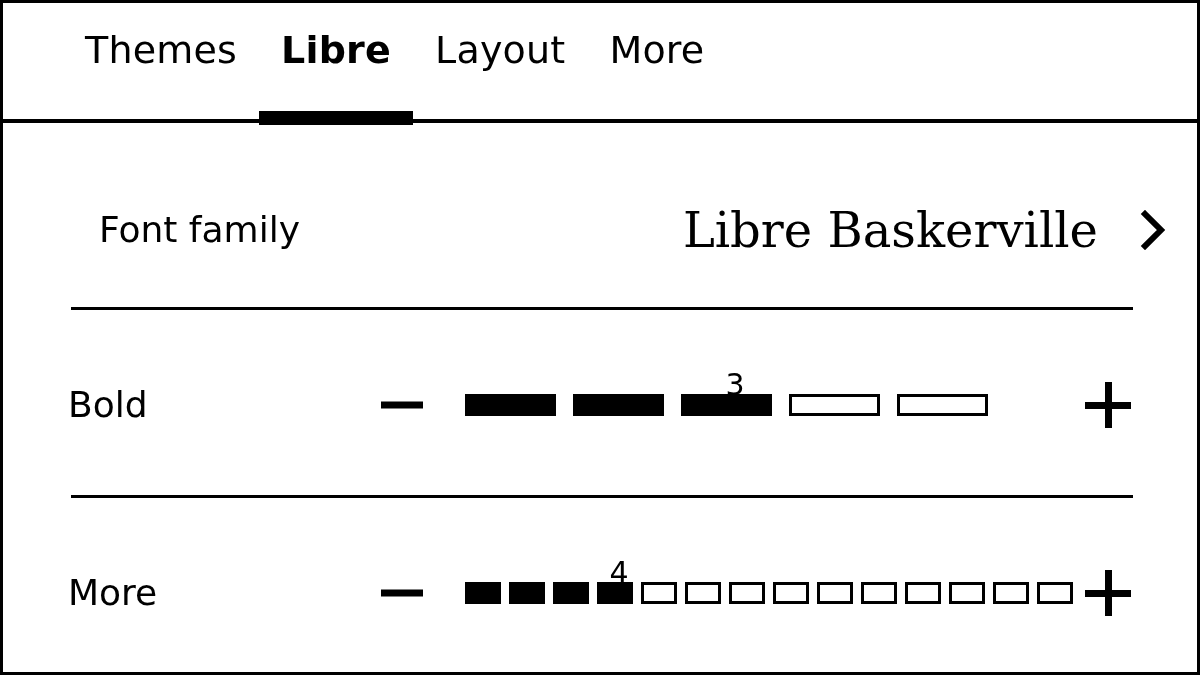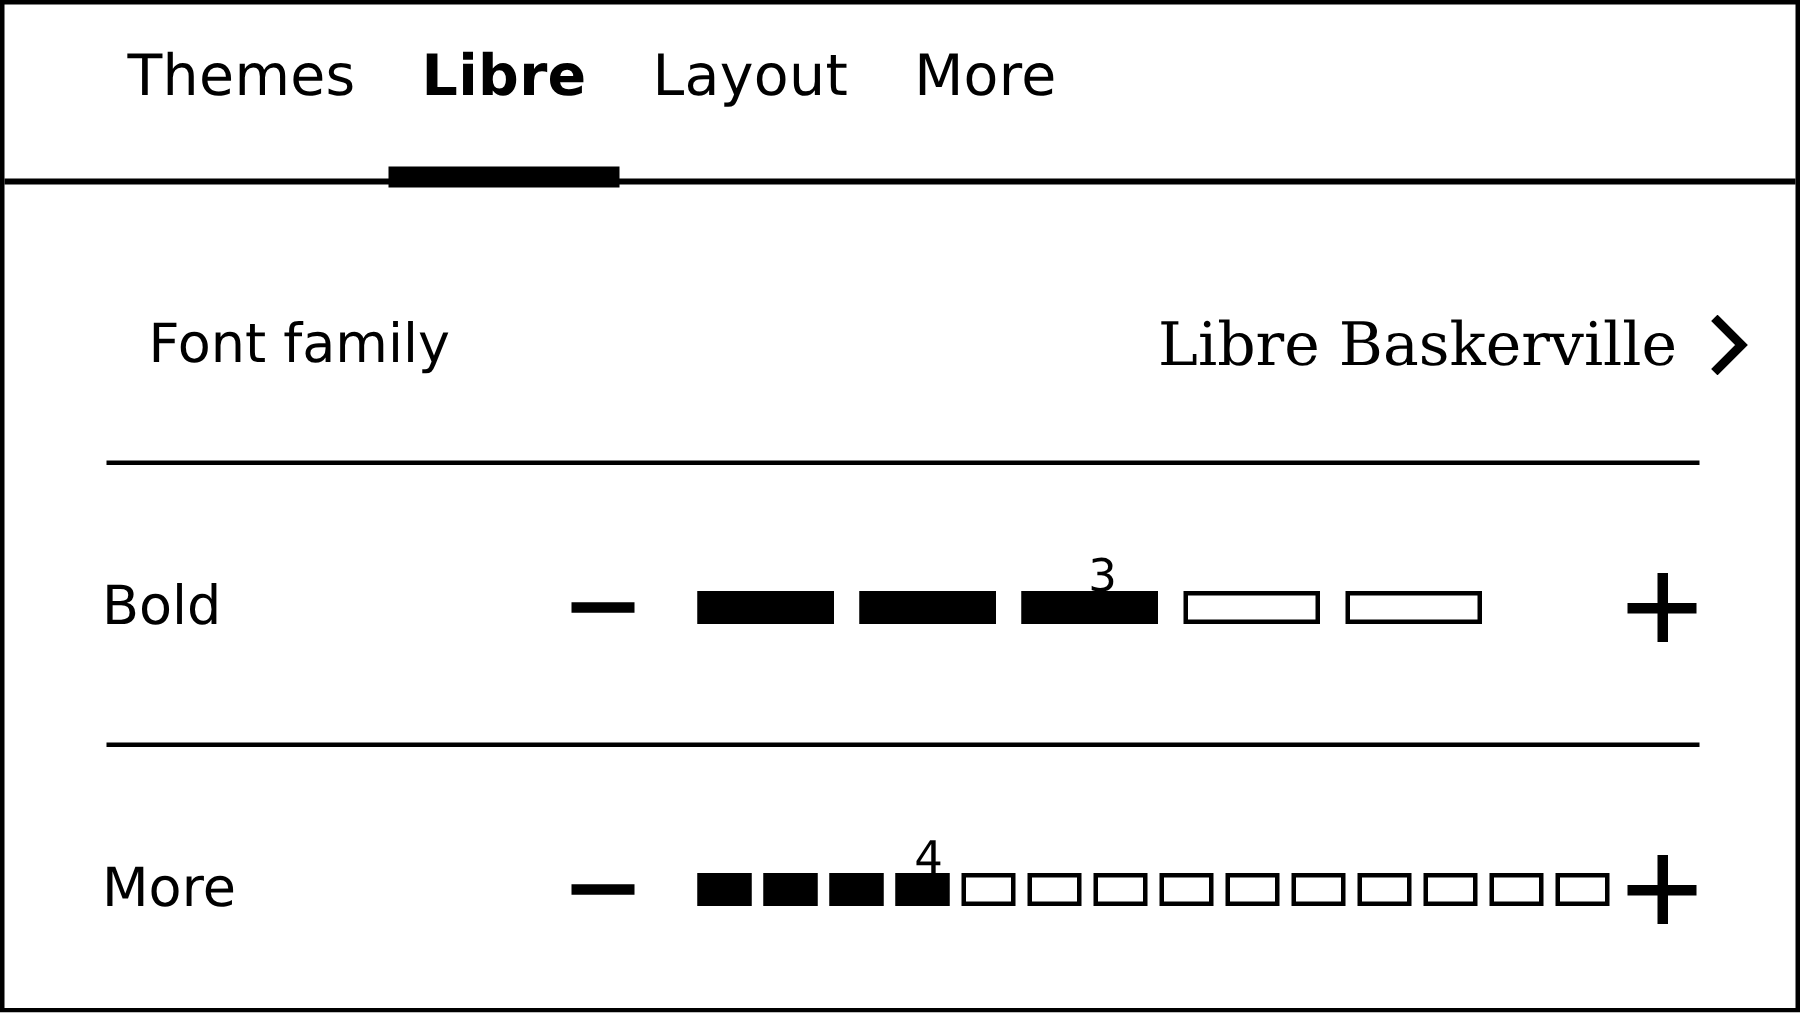--- a/index.html
+++ b/index.html
@@ -106,25 +106,25 @@
     top: 50%;
     transform: translateY(-50%);
     font-size: 36px;
     line-height: 1;
     white-space: nowrap;
   }
 
   
   .row-value-serif {
     position: absolute;
-    right: 110px;
+    right: 130px;
     top: 50%;
     transform: translateY(-50%);
     font-family: "DejaVu Serif", serif;
-    font-size: 40px;
+    font-size: 48px;
     line-height: 1;
     white-space: nowrap;
   }
   .chevron-right {
     position: absolute;
     right: 62px;
     top: 50%;
     transform: translateY(-50%);
     width: 26px;
     height: 40px;

